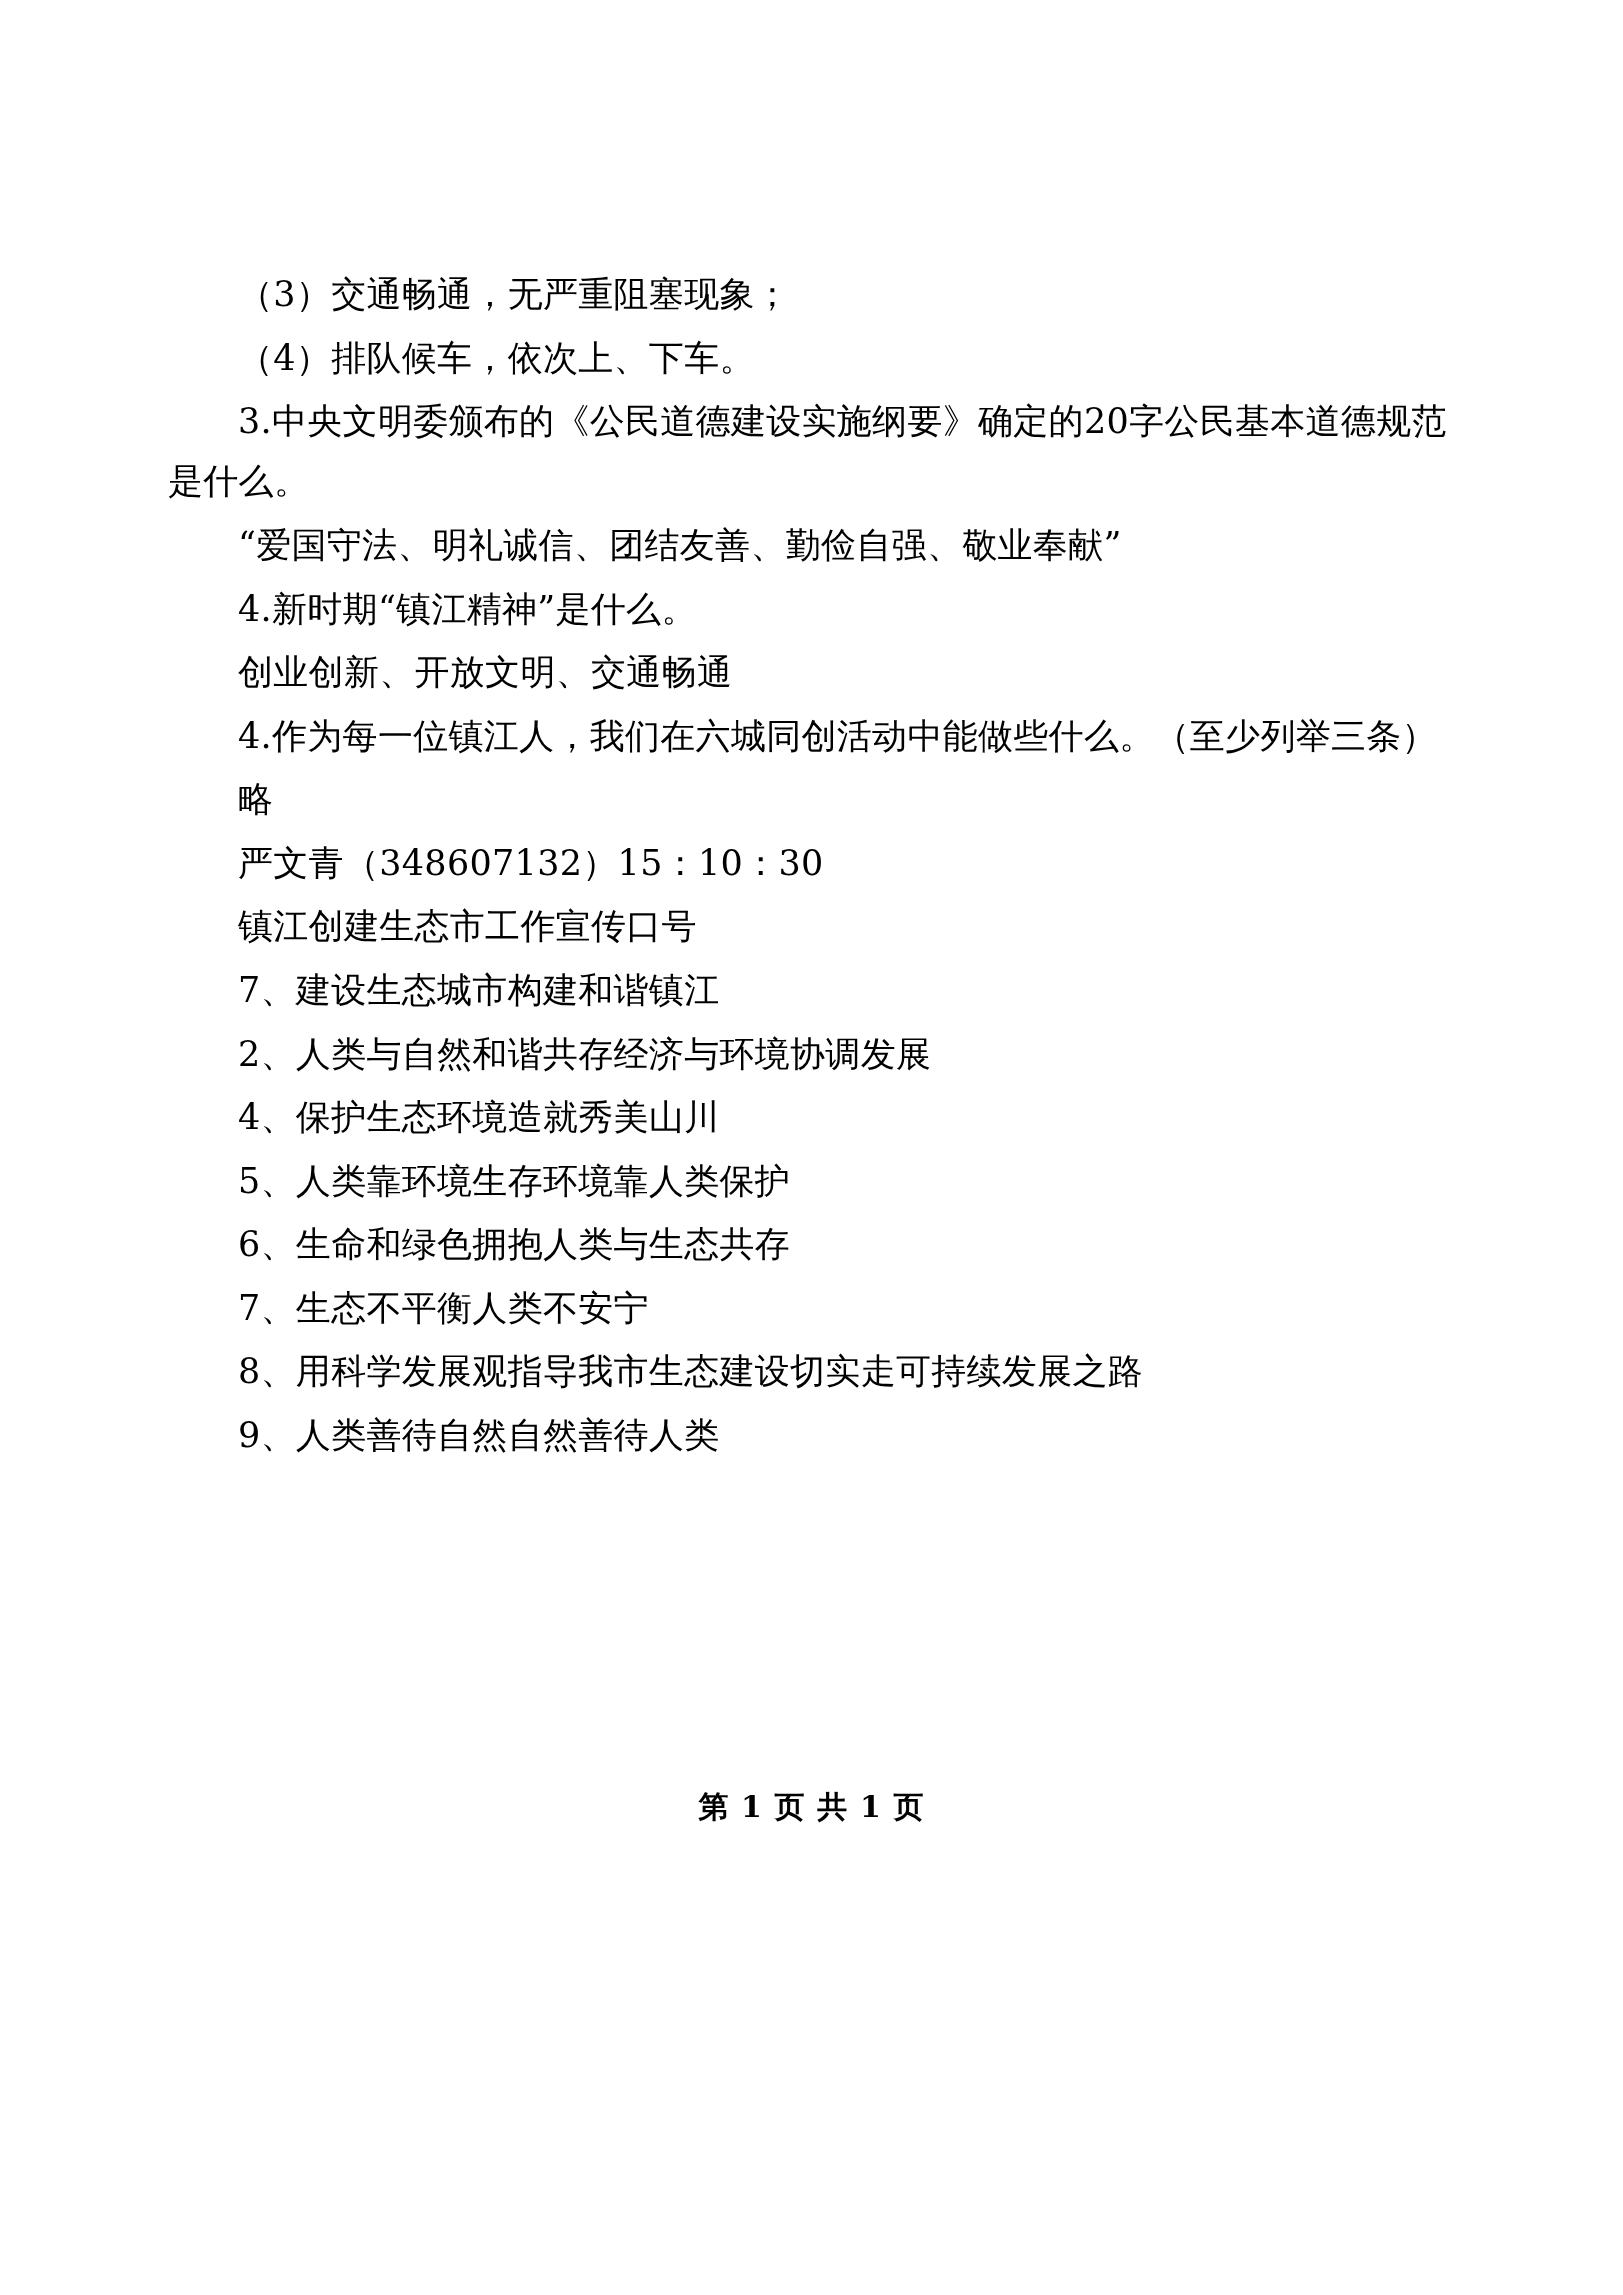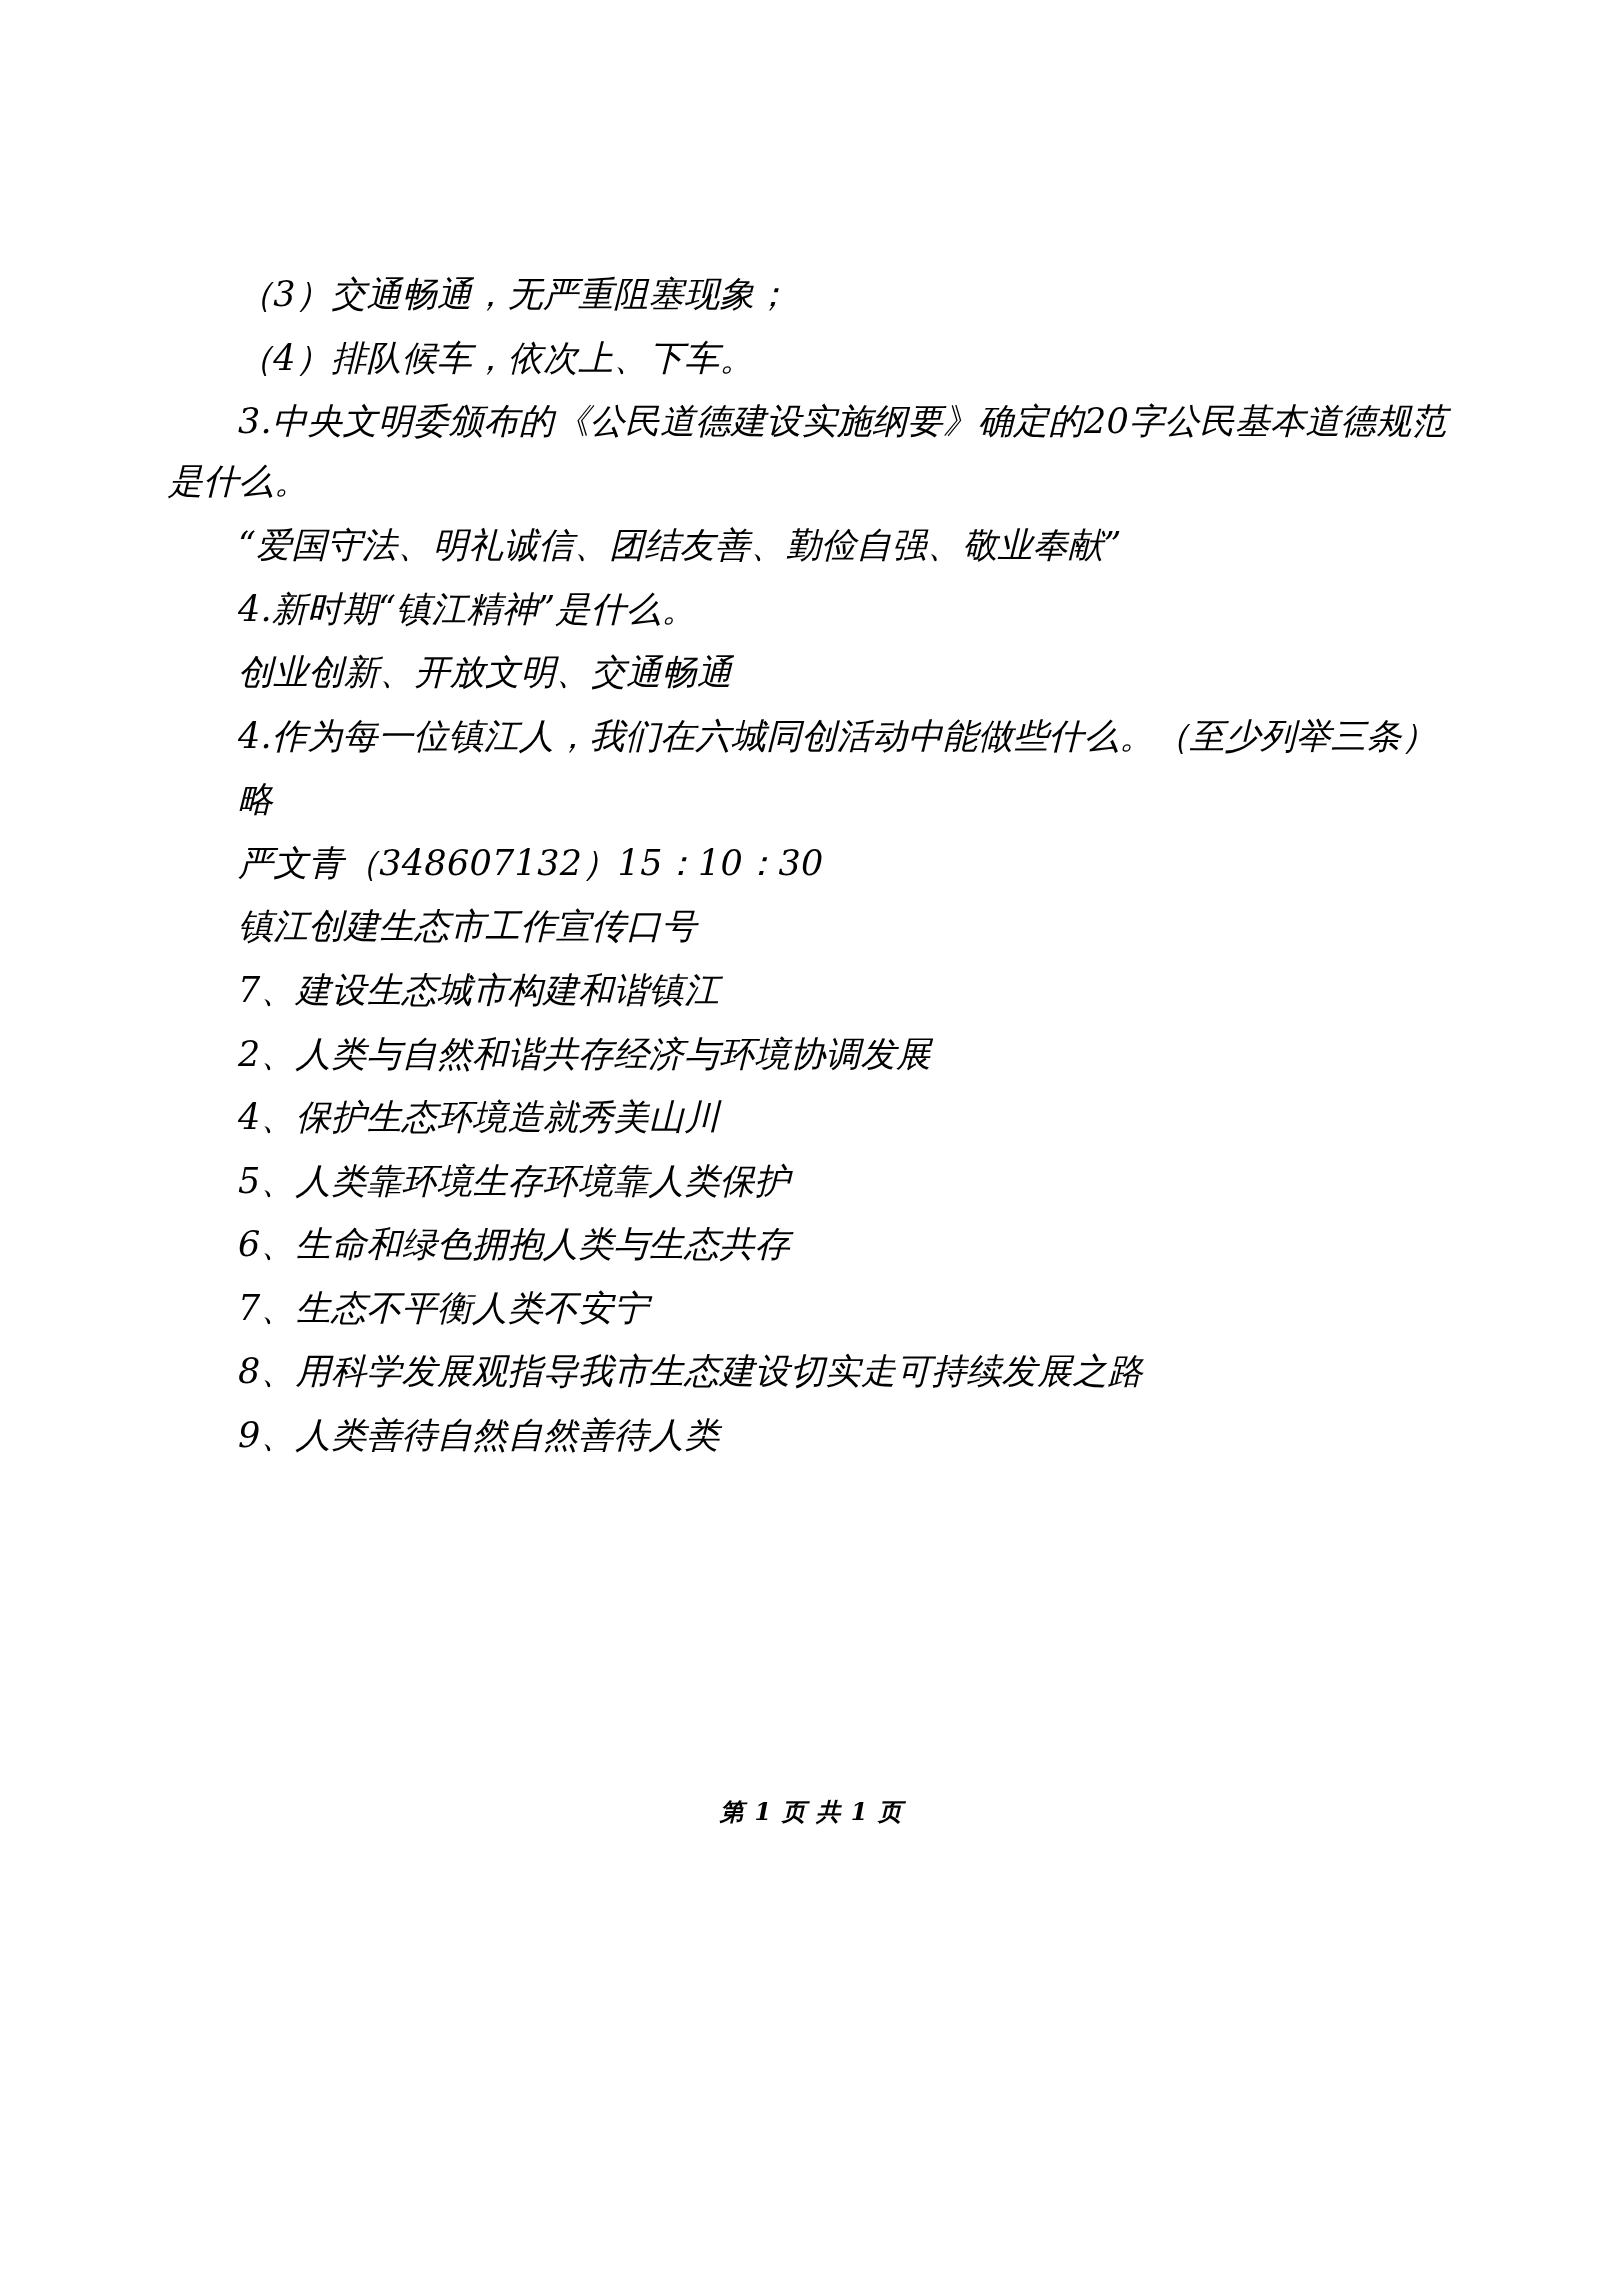--- a/index.html
+++ b/index.html
@@ -11,41 +11,40 @@
     font-family: "DejaVu Serif", "Liberation Serif", serif;
     color: #000000;
   }
   .page {
     width: 1623px;
     height: 1900px;
     background: #ffffff;
     position: relative;
     box-sizing: border-box;
     padding: 264px 168px 0 168px;
-    font-style: italic;
   }
   .doc-body {
     font-size: 35px;
     line-height: 1.72;
     letter-spacing: 0.3px;
   }
   .p {
     margin: 0 0 3.4px 0;
     white-space: pre-wrap;
   }
   .indent {
     text-indent: 2em;
   }
   .footer {
     position: absolute;
     left: 0;
     right: 0;
     bottom: 72px;
     text-align: center;
-    font-size: 24px;
+    font-size: 30px;
     font-weight: bold;
     letter-spacing: 1.1px;
   }
 </style>
 </head>
 <body>
 
 <div class="page">
   <div class="doc-body">
 

